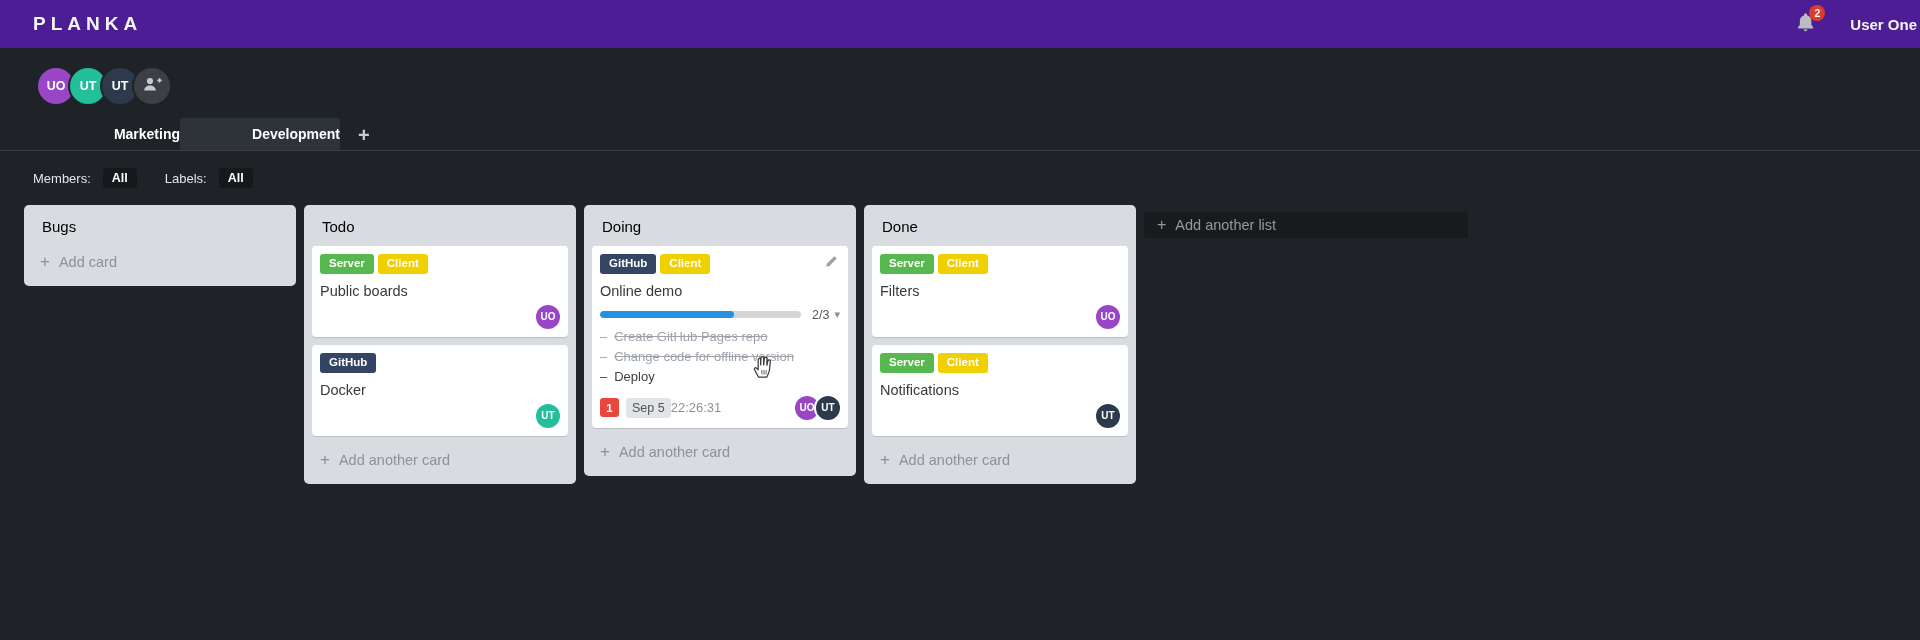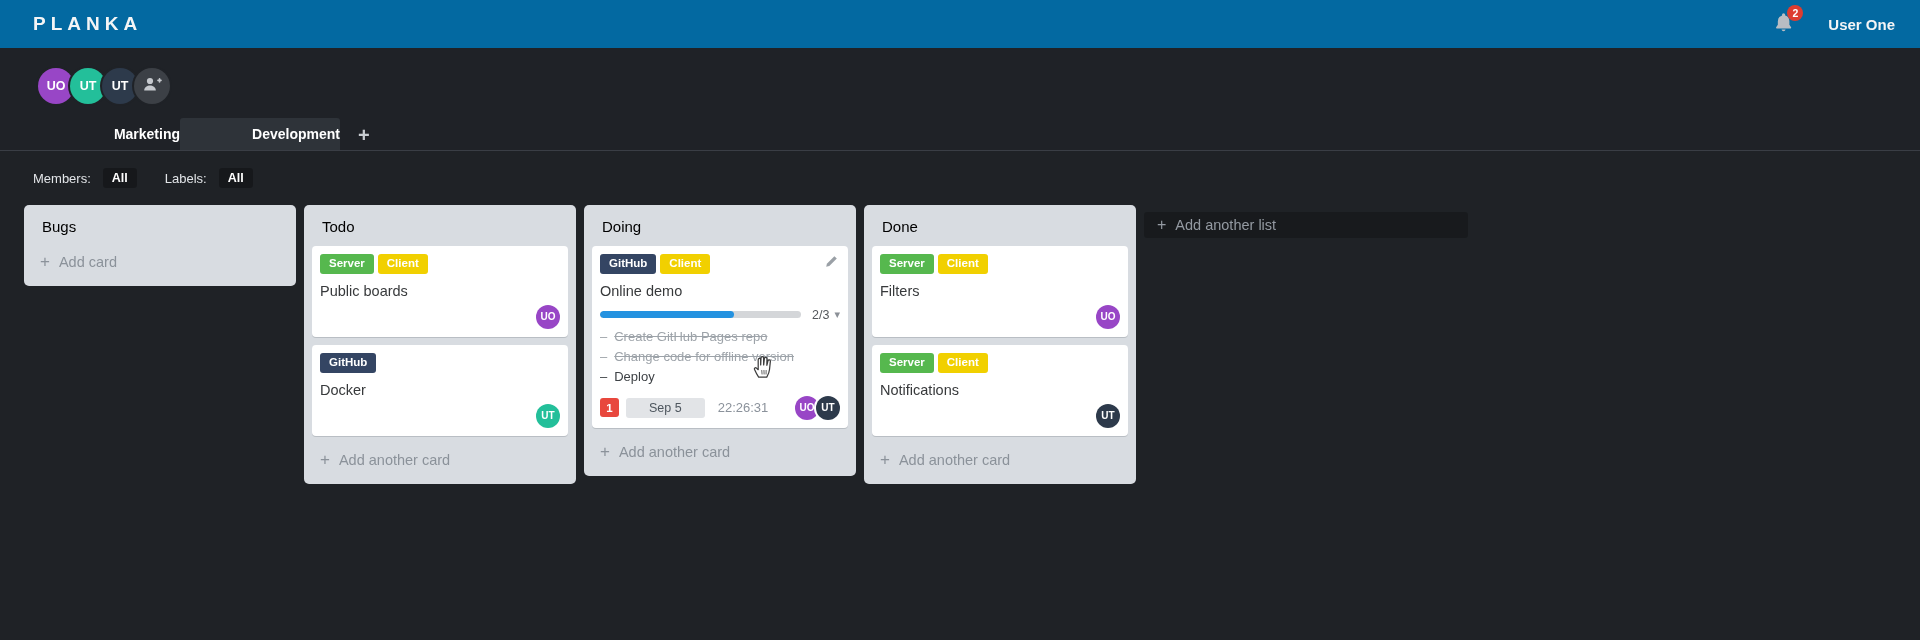--- a/index.html
+++ b/index.html
@@ -5,23 +5,23 @@
   * { margin:0; padding:0; box-sizing:border-box; }
   html,body { width:1920px; height:640px; overflow:hidden; }
   body {
     font-family:"Liberation Sans", sans-serif;
     background:#1f2227;
     color:#fff;
     position:relative;
   }
   
   .topbar {
-    height:48px; background:#0369a1;
+    height:48px; background:#4c1d95;
     display:flex; align-items:center; justify-content:space-between;
-    padding:0 25px 0 33px;
+    padding:0 3px 0 33px;
     gap:28px;
   }
   .logo { font-size:19px; font-weight:700; letter-spacing:5px; color:#f4f5f6; cursor:pointer; }
   .topbar-right { display:flex; align-items:center; }
   .bell-wrap { position:relative; margin-right:34px; cursor:pointer; }
   .badge {
     position:absolute; top:-6px; right:-9px;
     min-width:16px; height:16px; border-radius:8px;
     background:#dd3c30; color:#fff; font-size:10.5px; font-weight:700;
     display:flex; align-items:center; justify-content:center; padding:0 4px;
@@ -123,23 +123,23 @@
   .task.done .task-text { text-decoration:line-through; }
 
   .doing-footer { display:flex; align-items:center; margin-top:9px; height:24px; }
   .notif-count {
     width:19px; height:19px; background:#e8473d; color:#fff;
     border-radius:3px; font-size:11.5px; font-weight:700;
     display:flex; align-items:center; justify-content:center;
   }
   .due-chip {
     margin-left:7px; background:#e2e4e7; color:#4e565e; font-size:12.5px;
-    padding:3px 23px; border-radius:3px; cursor:pointer; white-space:nowrap;
-  }
-  .timer-text { margin-left:13px; color:#8b929b; font-size:13px; }
+    padding:3px 6px; border-radius:3px; cursor:pointer; white-space:nowrap;
+  }
+  .timer-text { margin-left:0; color:#8b929b; font-size:13px; }
   .footer-spacer { flex:1; }
 
   .add-card-row {
     display:flex; align-items:center; color:#8b929a; font-size:14.5px;
     padding:6px 0 6px 8px; cursor:pointer;
   }
   .add-card-row .plus { font-size:17px; margin-right:9px; color:#8b929a; font-weight:400; }
 
   .add-list-btn {
     flex:0 0 324px; height:26px; margin-top:7px;

